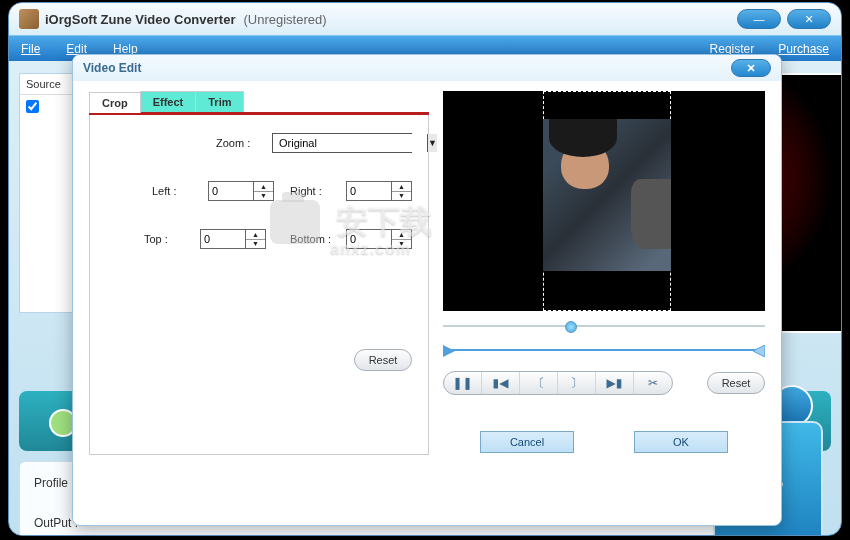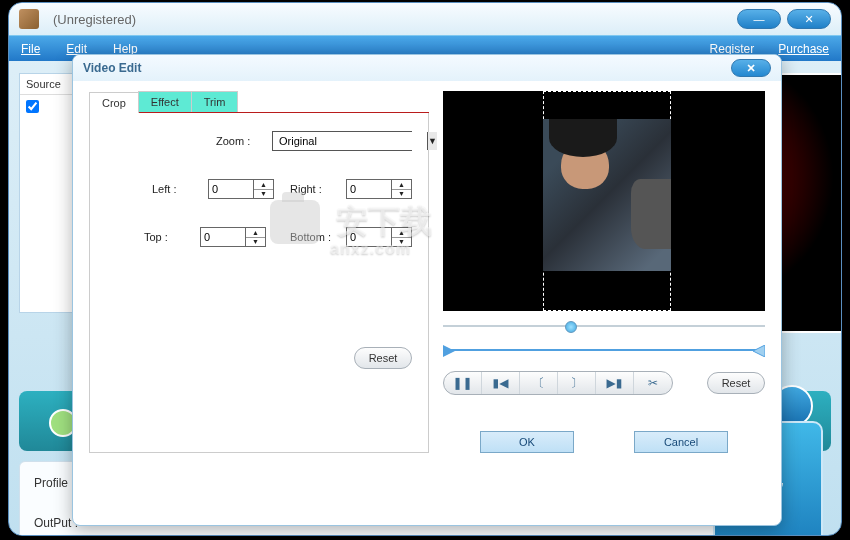--- a/index.html
+++ b/index.html
@@ -109,21 +109,21 @@
   background:linear-gradient(#58b0e8,#2488d0);
   border:1px solid #3078b0;
   display:flex; align-items:center; justify-content:center;
   color:#fff; font-size:11px; font-weight:bold; cursor:pointer;
 }
 
 .dbody { display:flex; padding:10px 16px 8px 16px; height:calc(100% - 26px); }
 .left-pane { width:340px; }
 .right-pane { flex:1; padding-left:14px; }
 
-.tabs { display:flex; border-bottom:1px solid #b91c1c; }
+.tabs { display:flex; border-bottom:3px solid #b91c1c;font-weight:bold; }
 .tab {
   padding:4px 12px; font-size:11px; border:1px solid #ccc; border-bottom:none;
   background:#5eead4; cursor:pointer; margin-right:-1px;
   color:#333;
 }
 .tab.active { background:#fff; position:relative; top:1px; }
 .tab-content {
   border:1px solid #ccc; border-top:none; padding:18px 16px 12px 16px;
   background:#fff; height:340px;
 }
@@ -252,20 +252,21 @@
   content:"";position:absolute;left:12px;top:-8px;width:22px;height:10px;
   background:rgba(200,200,200,0.45);border-radius:4px 4px 0 0;
 }
 </style>
 </head>
 <body>
 
 <div class="main-window">
   <div class="titlebar">
     <div class="logo"></div>
+    <span class="title">iOrgSoft Zune Video Converter</span>
     <span class="sub">(Unregistered)</span>
     <div class="spacer"></div>
     <div class="win-btn">—</div>
     <div class="win-btn">✕</div>
   </div>
   <div class="menubar">
     <span class="mitem">File</span>
     <span class="mitem">Edit</span>
     <span class="mitem">Help</span>
     <div class="right">
@@ -393,22 +394,22 @@
           <div class="pb">〔</div>
           <div class="pb">〕</div>
           <div class="pb">▶▮</div>
           <div class="pb">✂</div>
         </div>
         <div style="flex:1"></div>
         <span class="pill-btn">Reset</span>
       </div>
 
       <div class="dlg-footer" style="margin-top:30px">
+        <div class="flat-btn">Cancel</div>
         <div class="flat-btn">OK</div>
-        <div class="flat-btn">Cancel</div>
       </div>
     </div>
   </div>
 </div>
 
 <div class="watermark">
   <div class="cam"></div>
   <span>安下载</span>
   <span class="sub2">anxz.com</span>
 </div>

